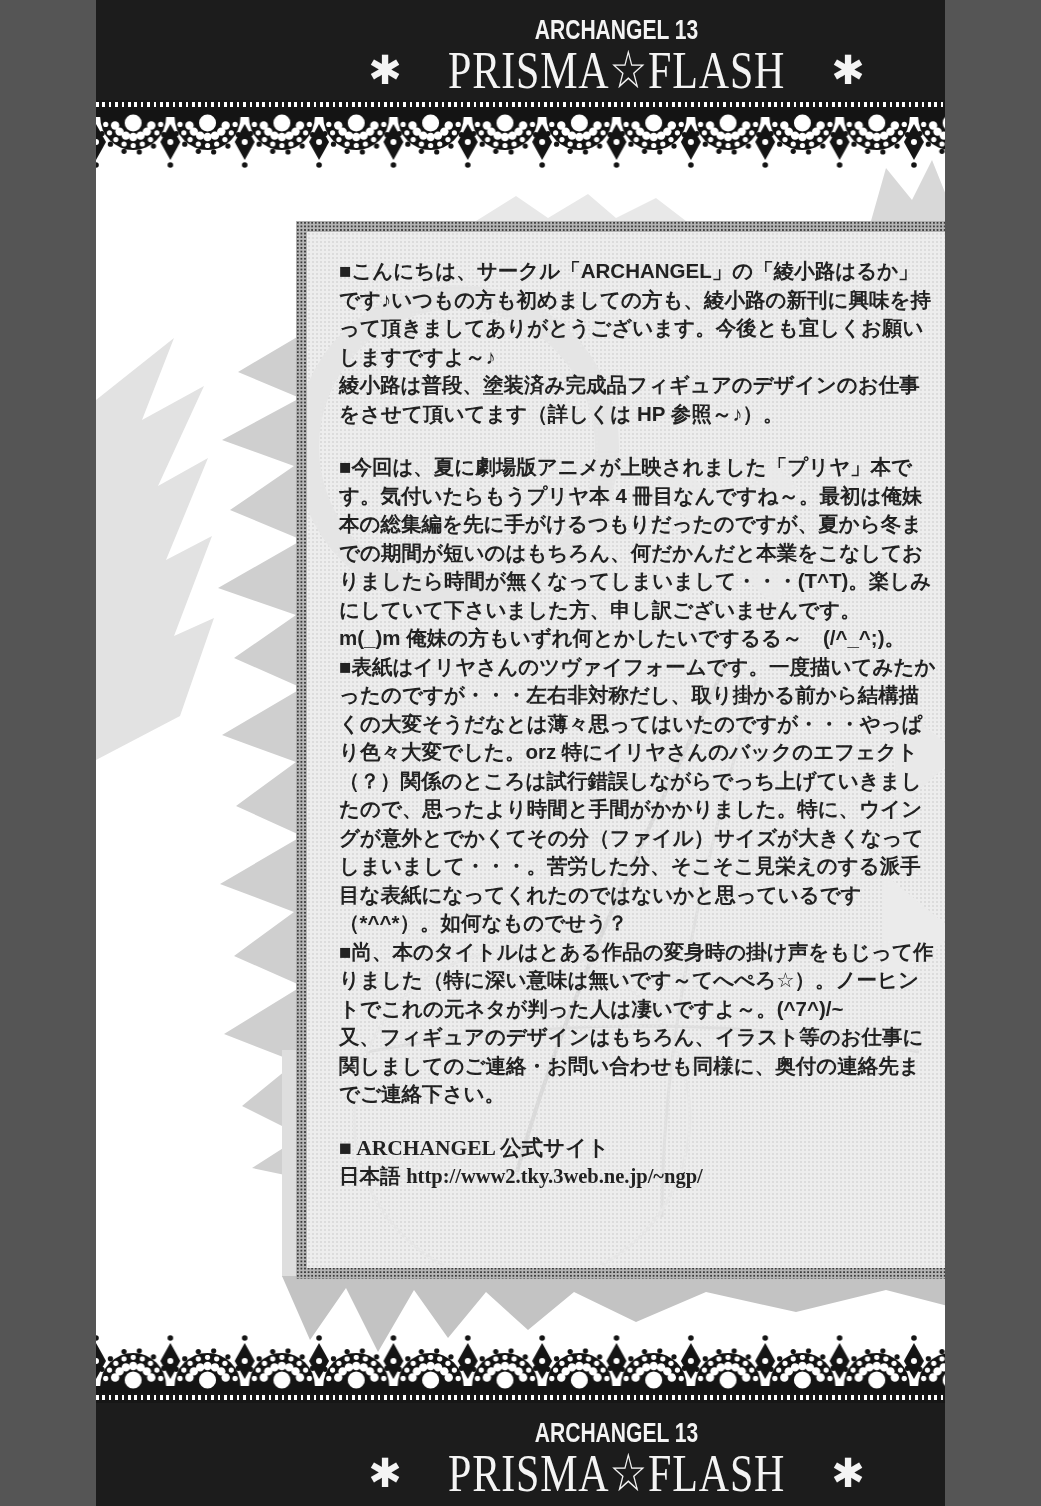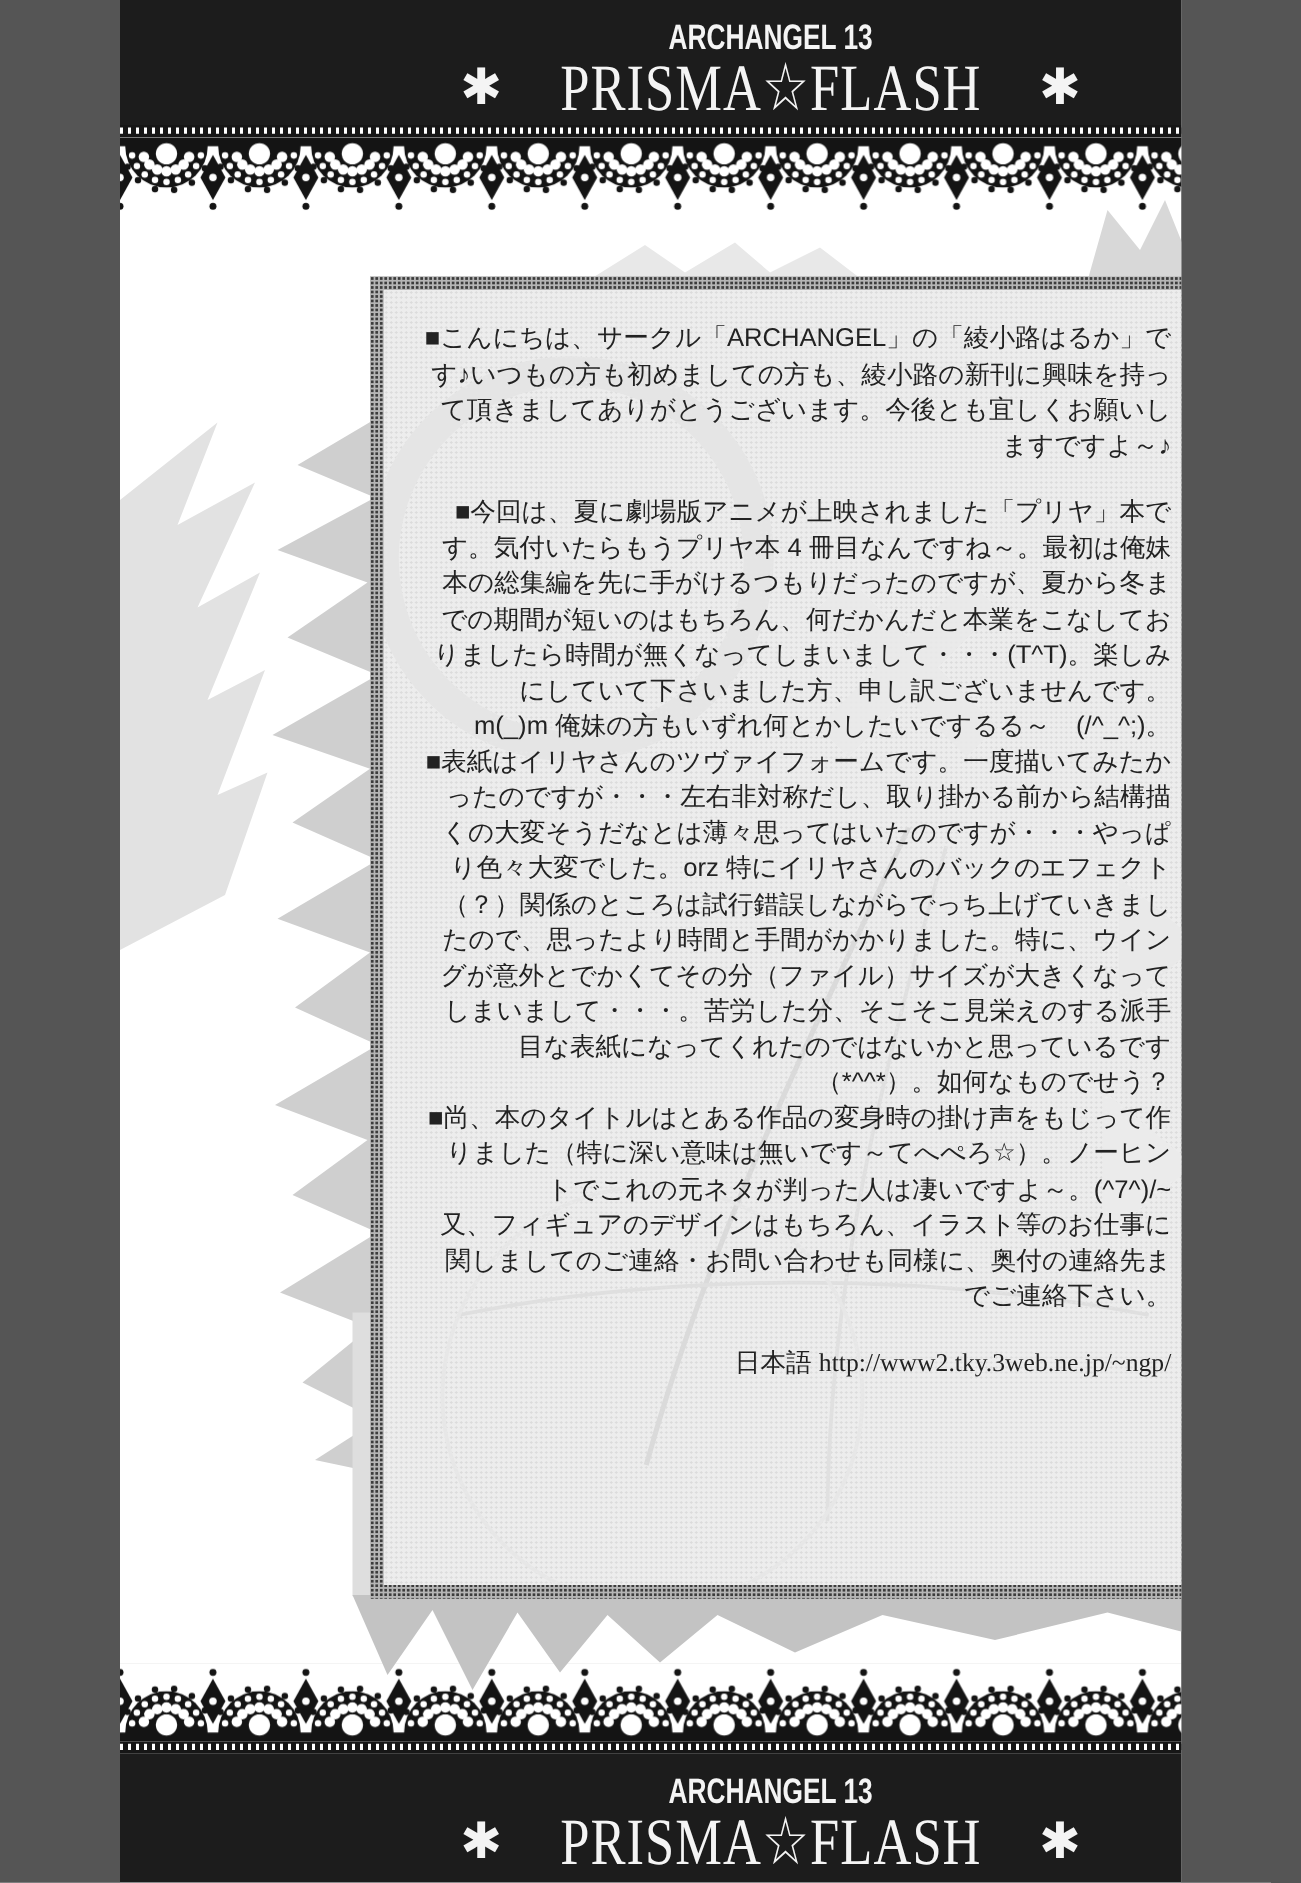--- a/index.html
+++ b/index.html
@@ -58,21 +58,22 @@
     position:relative;width:100%;height:100%;overflow:hidden;
     background-color:#ededed;
     background-image:radial-gradient(circle,#dcdcdc .8px,transparent .95px);
     background-size:4px 4px;
   }
   .faint{position:absolute;left:0;top:0;z-index:0;}
   .textcol{
     position:relative;z-index:1;
     padding:25px 24px 0 32px;
     color:#222;font-size:20.5px;line-height:28.5px;
-    text-align:right;
+    text-align:left;
+    font-weight:bold;
   }
   .textcol p{margin:0;}
   .gap{margin-top:25px !important;}
   .serifline{font-family:"Liberation Serif","DejaVu Serif",serif;font-size:21.5px;}
   .url{font-family:"Liberation Serif","DejaVu Serif",serif;}
 </style>
 </head>
 <body>
 
 <div id="page">
@@ -155,26 +156,28 @@
         <path d="M420 430 C340 600 260 760 210 940" fill="none" stroke="#dadada" stroke-width="4"></path>
         <path d="M450 445 C400 620 355 800 355 985" fill="none" stroke="#e0e0e0" stroke-width="3"></path>
         <path d="M60 820 C220 788 420 783 612 820" fill="none" stroke="#dfdfdf" stroke-width="3"></path>
         <circle cx="215" cy="885" r="168" fill="none" stroke="#e7e7e7" stroke-width="3"></circle>
         <polygon points="588,470 652,522 588,580" fill="#e9e9e9"></polygon>
         <polygon points="575,640 648,700 575,760" fill="#ebebeb"></polygon>
       </svg>
 
       <div class="textcol">
         <p>■こんにちは、サークル「ARCHANGEL」の「綾小路はるか」です♪いつもの方も初めましての方も、綾小路の新刊に興味を持って頂きましてありがとうございます。今後とも宜しくお願いしますですよ～♪</p>
+        <p>綾小路は普段、塗装済み完成品フィギュアのデザインのお仕事をさせて頂いてます（詳しくは HP 参照～♪）。</p>
         <p class="gap">■今回は、夏に劇場版アニメが上映されました「プリヤ」本です。気付いたらもうプリヤ本 4 冊目なんですね～。最初は俺妹本の総集編を先に手がけるつもりだったのですが、夏から冬までの期間が短いのはもちろん、何だかんだと本業をこなしておりましたら時間が無くなってしまいまして・・・(T^T)。楽しみにしていて下さいました方、申し訳ございませんです。　m(_)m 俺妹の方もいずれ何とかしたいでするる～　(/^_^;)。</p>
         <p>■表紙はイリヤさんのツヴァイフォームです。一度描いてみたかったのですが・・・左右非対称だし、取り掛かる前から結構描くの大変そうだなとは薄々思ってはいたのですが・・・やっぱり色々大変でした。orz 特にイリヤさんのバックのエフェクト（？）関係のところは試行錯誤しながらでっち上げていきましたので、思ったより時間と手間がかかりました。特に、ウイングが意外とでかくてその分（ファイル）サイズが大きくなってしまいまして・・・。苦労した分、そこそこ見栄えのする派手目な表紙になってくれたのではないかと思っているです（*^^*）。如何なものでせう？</p>
         <p>■尚、本のタイトルはとある作品の変身時の掛け声をもじって作りました（特に深い意味は無いです～てへぺろ☆）。ノーヒントでこれの元ネタが判った人は凄いですよ～。(^7^)/~</p>
         <p>又、フィギュアのデザインはもちろん、イラスト等のお仕事に関しましてのご連絡・お問い合わせも同様に、奥付の連絡先までご連絡下さい。</p>
 
         <div class="gap">
+          <p class="serifline">■ ARCHANGEL 公式サイト</p>
           <p>
             <span>日本語</span>
             <span class="url">http://www2.tky.3web.ne.jp/~ngp/</span>
           </p>
 
         </div>
       </div>
     </div>
   </div>
 

